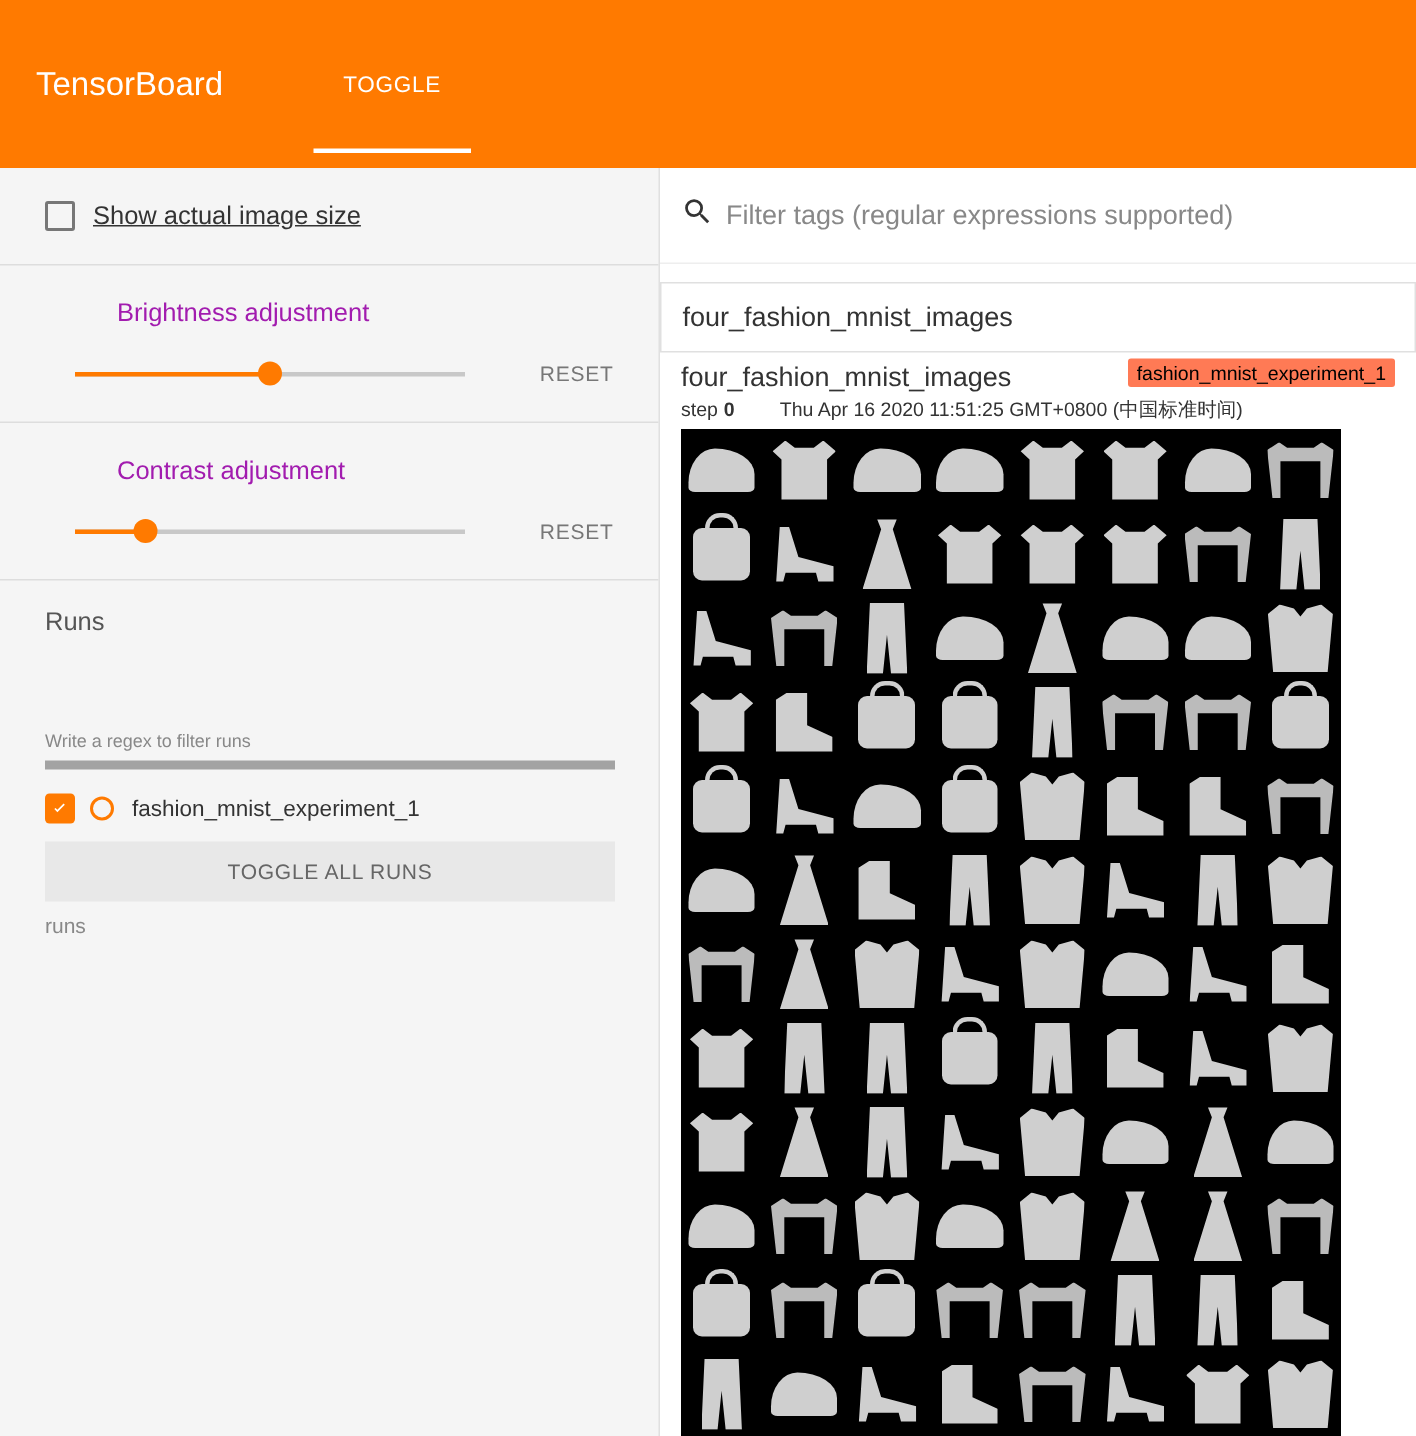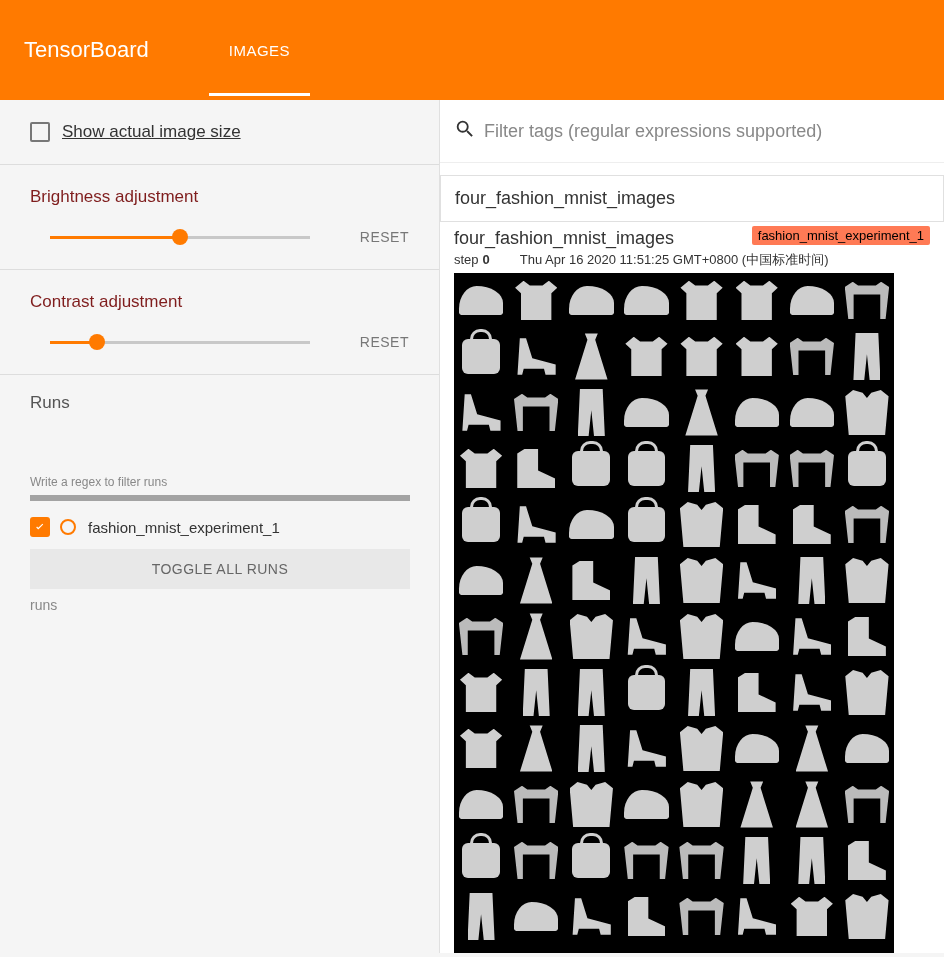--- a/index.html
+++ b/index.html
@@ -1,28 +1,28 @@
 <!DOCTYPE html>
 <html><head>
 <meta charset="utf-8">
 <style>
   * { box-sizing: border-box; margin: 0; padding: 0; }
   body { font-family: "Helvetica Neue", Arial, sans-serif; background: #f5f5f5; color: #333; width: 944px; }
-  .header { background: #ff7a00; color: #fff; height: 100px; display: flex; align-items: center; padding: 0 24px; }
+  .header { background: #ff7a00; color: #fff; height: 112px; display: flex; align-items: center; padding: 0 24px; }
   .brand { font-size: 22px; font-weight: 500; margin-right: 60px; }
   .tab { font-size: 15px; font-weight: 500; letter-spacing: 0.5px; height: 88px; display: flex; align-items: center; padding: 0 20px; border-bottom: 3px solid #fff; margin-top: 3px; }
   .main { display: flex; }
   .sidebar { width: 440px; background: #f5f5f5; border-right: 1px solid #e0e0e0; }
   .panel { width: 504px; background: #fff; }
   .side-section { border-bottom: 1px solid #ddd; padding: 22px 30px 22px 30px; }
   .side-section.runs-section { border-bottom: none; padding: 18px 30px 10px 30px; }
   .check-row { display: flex; align-items: center; cursor: pointer; text-decoration: underline; }
   .check-box { width: 20px; height: 20px; border: 2px solid #777; border-radius: 2px; margin-right: 12px; flex-shrink: 0; }
   .check-label { font-size: 17px; color: #333; }
-  .slider-title { font-size: 17px; color: #7f1d1d; margin-bottom: 20px; }
+  .slider-title { font-size: 17px; color: #a21caf; margin-bottom: 20px; margin-left: 48px; }
   .slider-row { display: flex; align-items: center; gap: 46px; }
   .slider { position: relative; width: 260px; height: 20px; margin-left: 20px; }
   .slider-track { position: absolute; top: 9px; left: 0; right: 0; height: 3px; background: #c8c8c8; }
   .slider-fill { position: absolute; top: 9px; left: 0; height: 3px; background: #ff7a00; }
   .slider-thumb { position: absolute; top: 2px; width: 16px; height: 16px; border-radius: 50%; background: #ff7a00; transform: translateX(-8px); }
   .reset-btn { margin-left: auto; font-size: 14px; color: #777; letter-spacing: 0.5px; cursor: pointer; }
   .runs-title { font-size: 17px; color: #555; margin-bottom: 12px; }
   .runs-filter { width: 380px; border: none; border-bottom: 6px solid #a3a3a3; background: transparent; font-size: 12px; padding: 6px 0; color: #333; outline: none; margin-top: 44px; }
   .runs-filter::placeholder { color: #888; }
   .run-row { display: flex; align-items: center; margin: 16px 0 12px; }
@@ -56,21 +56,21 @@
   .t-sweater { width: 82%; height: 68%; clip-path: polygon(18% 0, 30% 10%, 70% 10%, 82% 0, 100% 14%, 92% 100%, 80% 100%, 80% 34%, 20% 34%, 20% 100%, 8% 100%, 0 14%); opacity:.9;}
   .t-coat { width: 80%; height: 82%; clip-path: polygon(18% 0, 40% 6%, 50% 18%, 60% 6%, 82% 0, 100% 14%, 92% 100%, 8% 100%, 0 14%); }
   .t-heel { width: 72%; height: 66%; clip-path: polygon(8% 0, 24% 0, 40% 55%, 100% 72%, 100% 100%, 74% 100%, 70% 84%, 18% 84%, 14% 100%, 2% 100%); }
   .t-shirt, .t-sweater, .t-coat, .t-dress { background: linear-gradient(#ddd,#bbb); }
 </style>
 </head>
 <body>
 
 <div class="header">
   <div class="brand">TensorBoard</div>
-  <div class="tab">IMAGES</div>
+  <div class="tab">TOGGLE</div>
 </div>
 
 <div class="main">
 
   <div class="sidebar">
 
     <div class="side-section">
       <div class="check-row">
         <span class="check-box"></span>
         <span class="check-label">Show actual image size</span>

